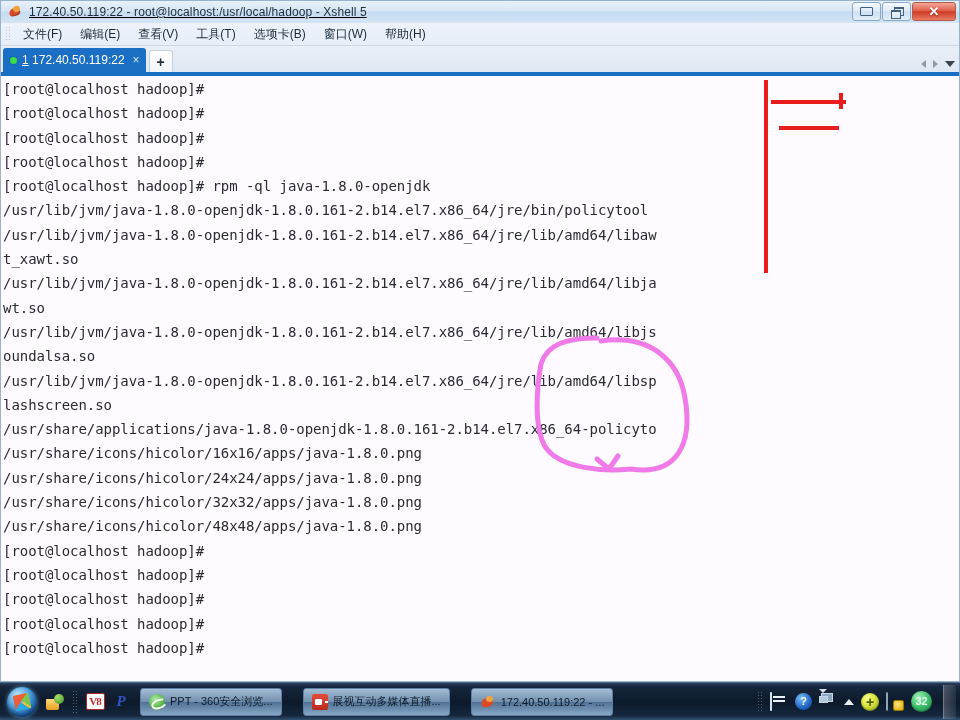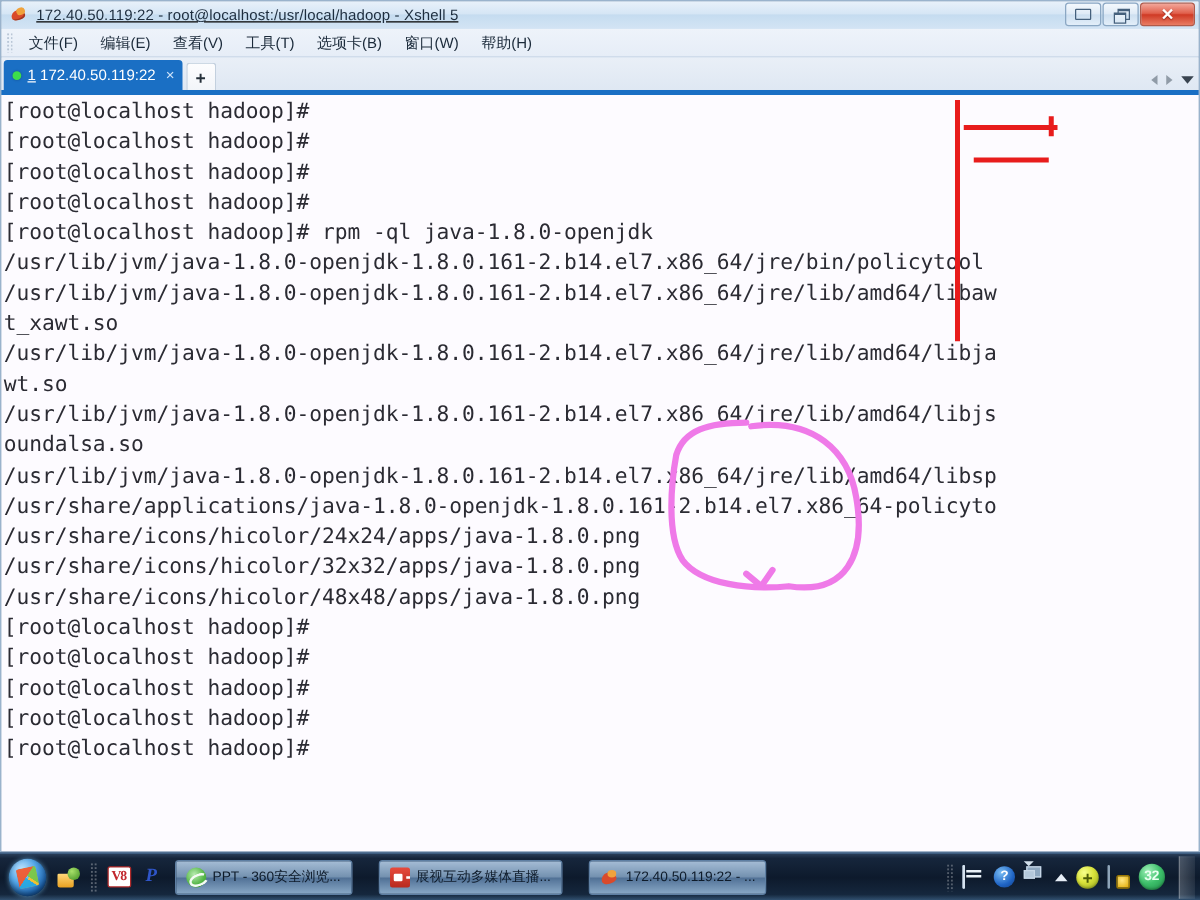--- a/index.html
+++ b/index.html
@@ -221,21 +221,21 @@
     background: #fdfbff;
     overflow: hidden;
   }
   .term-lines {
     position: absolute;
     left: 0; top: 1px;
     padding: 0;
   }
   .term-line {
     font-family: "DejaVu Sans Mono", "Liberation Mono", monospace;
-    font-size: 17px;
+    font-size: 14px;
     line-height: 24.3px;
     color: #2b2b33;
     white-space: pre;
     letter-spacing: -0.05px;
     padding-left: 2px;
   }
 
   
   .annot { position: absolute; pointer-events: none; }
   .red-vline {
@@ -582,21 +582,23 @@
           <div class="term-line">[root@localhost hadoop]#</div>
           <div class="term-line">[root@localhost hadoop]# rpm -ql java-1.8.0-openjdk</div>
           <div class="term-line">/usr/lib/jvm/java-1.8.0-openjdk-1.8.0.161-2.b14.el7.x86_64/jre/bin/policytool</div>
           <div class="term-line">/usr/lib/jvm/java-1.8.0-openjdk-1.8.0.161-2.b14.el7.x86_64/jre/lib/amd64/libaw</div>
           <div class="term-line">t_xawt.so</div>
           <div class="term-line">/usr/lib/jvm/java-1.8.0-openjdk-1.8.0.161-2.b14.el7.x86_64/jre/lib/amd64/libja</div>
           <div class="term-line">wt.so</div>
           <div class="term-line">/usr/lib/jvm/java-1.8.0-openjdk-1.8.0.161-2.b14.el7.x86_64/jre/lib/amd64/libjs</div>
           <div class="term-line">oundalsa.so</div>
           <div class="term-line">/usr/lib/jvm/java-1.8.0-openjdk-1.8.0.161-2.b14.el7.x86_64/jre/lib/amd64/libsp</div>
+          <div class="term-line">lashscreen.so</div>
           <div class="term-line">/usr/share/applications/java-1.8.0-openjdk-1.8.0.161-2.b14.el7.x86_64-policyto</div>
+          <div class="term-line">/usr/share/icons/hicolor/16x16/apps/java-1.8.0.png</div>
           <div class="term-line">/usr/share/icons/hicolor/24x24/apps/java-1.8.0.png</div>
           <div class="term-line">/usr/share/icons/hicolor/32x32/apps/java-1.8.0.png</div>
           <div class="term-line">/usr/share/icons/hicolor/48x48/apps/java-1.8.0.png</div>
           <div class="term-line">[root@localhost hadoop]#</div>
           <div class="term-line">[root@localhost hadoop]#</div>
           <div class="term-line">[root@localhost hadoop]#</div>
           <div class="term-line">[root@localhost hadoop]#</div>
           <div class="term-line">[root@localhost hadoop]#</div>
         </div>
 

